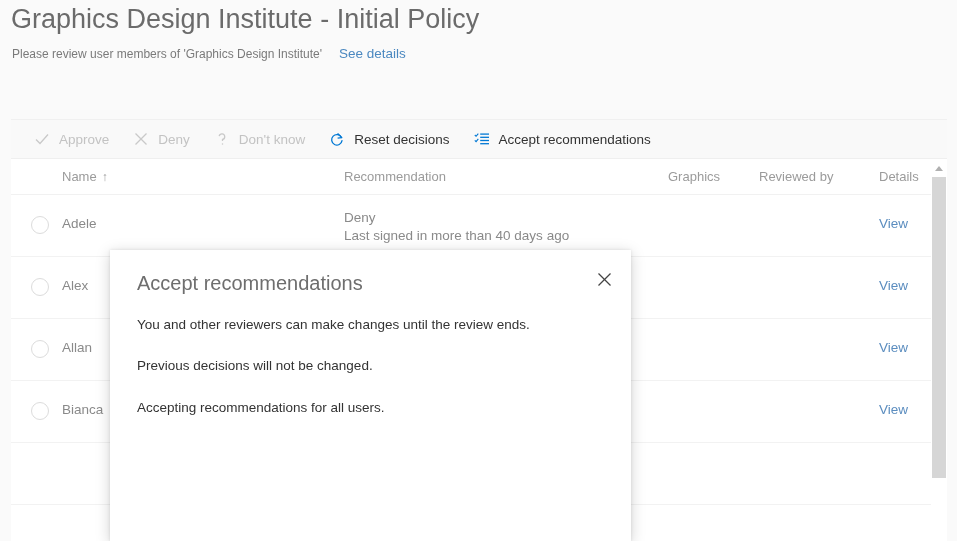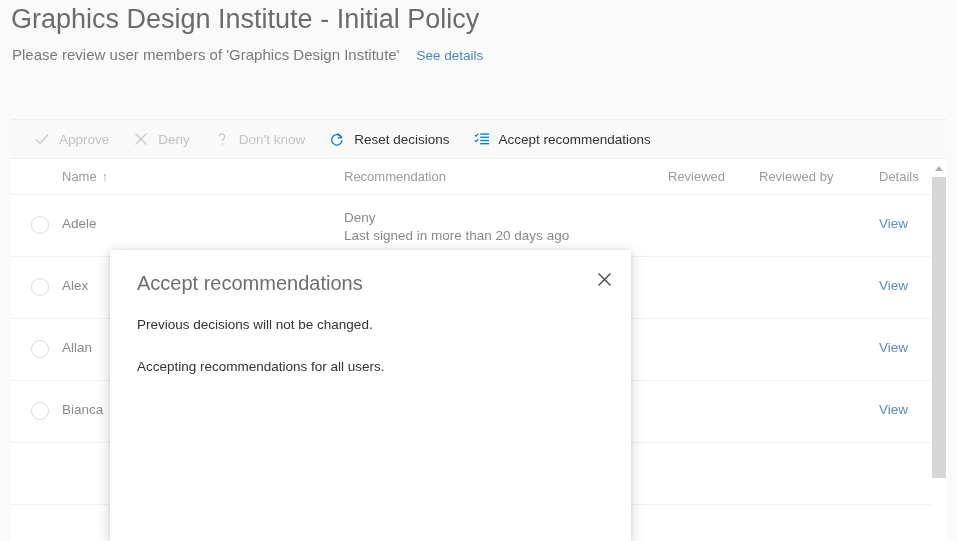--- a/index.html
+++ b/index.html
@@ -42,21 +42,21 @@
   }
   .subtitle-row {
     position: absolute;
     left: 12px;
     top: 46px;
     display: flex;
     align-items: baseline;
     white-space: nowrap;
   }
   .subtitle-text {
-    font-size: 15px;
+    font-size: 12px;
     color: #7a7a7a;
   }
   .see-details-link {
     margin-left: 17px;
     font-size: 13.5px;
     color: #4b88c0;
     cursor: pointer;
     text-decoration: none;
   }
 
@@ -338,31 +338,31 @@
 
     </div>
 
     <div class="table">
 
       <div class="thead">
         <div class="th th-name">
           <span>Name</span><span class="sort-arrow">↑</span>
         </div>
         <div class="th th-rec">Recommendation</div>
-        <div class="th th-dec">Reviewed</div>
+        <div class="th th-dec">Graphics</div>
         <div class="th th-rev">Reviewed by</div>
         <div class="th th-det">Details</div>
       </div>
 
       <div class="row">
         <div class="row-check"></div>
         <div class="cell-name">Adele</div>
         <div class="cell-rec">
           <span>Deny</span>
-          <span class="rec-sub">Last signed in more than 20 days ago</span>
+          <span class="rec-sub">Last signed in more than 40 days ago</span>
         </div>
         <div class="cell-det">View</div>
       </div>
 
       <div class="row">
         <div class="row-check"></div>
         <div class="cell-name">Alex</div>
         <div class="cell-rec">
           <span></span>
           <span class="rec-sub"></span>
@@ -415,19 +415,20 @@
     <div class="dialog-title">Accept recommendations</div>
     <div class="dialog-close">
       <span>
         <svg width="15" height="15" viewBox="0 0 15 15">
             <line x1="1.5" y1="1.5" x2="13.5" y2="13.5" stroke-width="1.2"></line>
             <line x1="13.5" y1="1.5" x2="1.5" y2="13.5" stroke-width="1.2"></line>
           </svg>
       </span>
     </div>
     <div class="dialog-body">
+      <div class="dialog-line">You and other reviewers can make changes until the review ends.</div>
       <div class="dialog-line">Previous decisions will not be changed.</div>
       <div class="dialog-line gap-top">Accepting recommendations for all users.</div>
     </div>
 
   </div>
 
 </div>
 
 </body></html>

